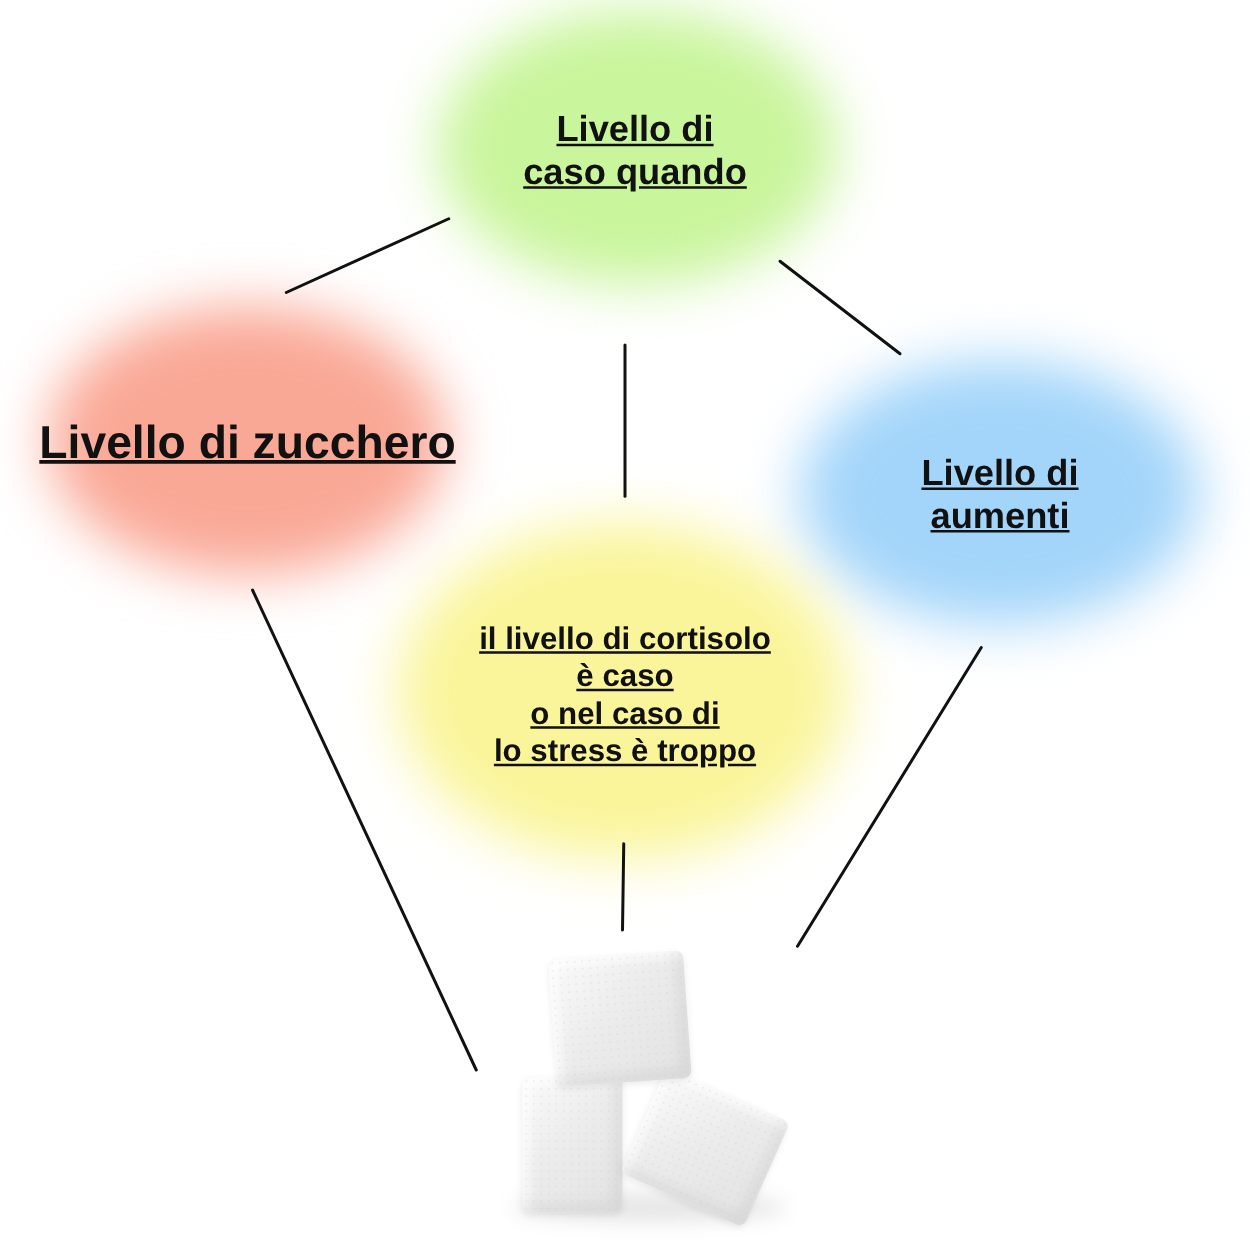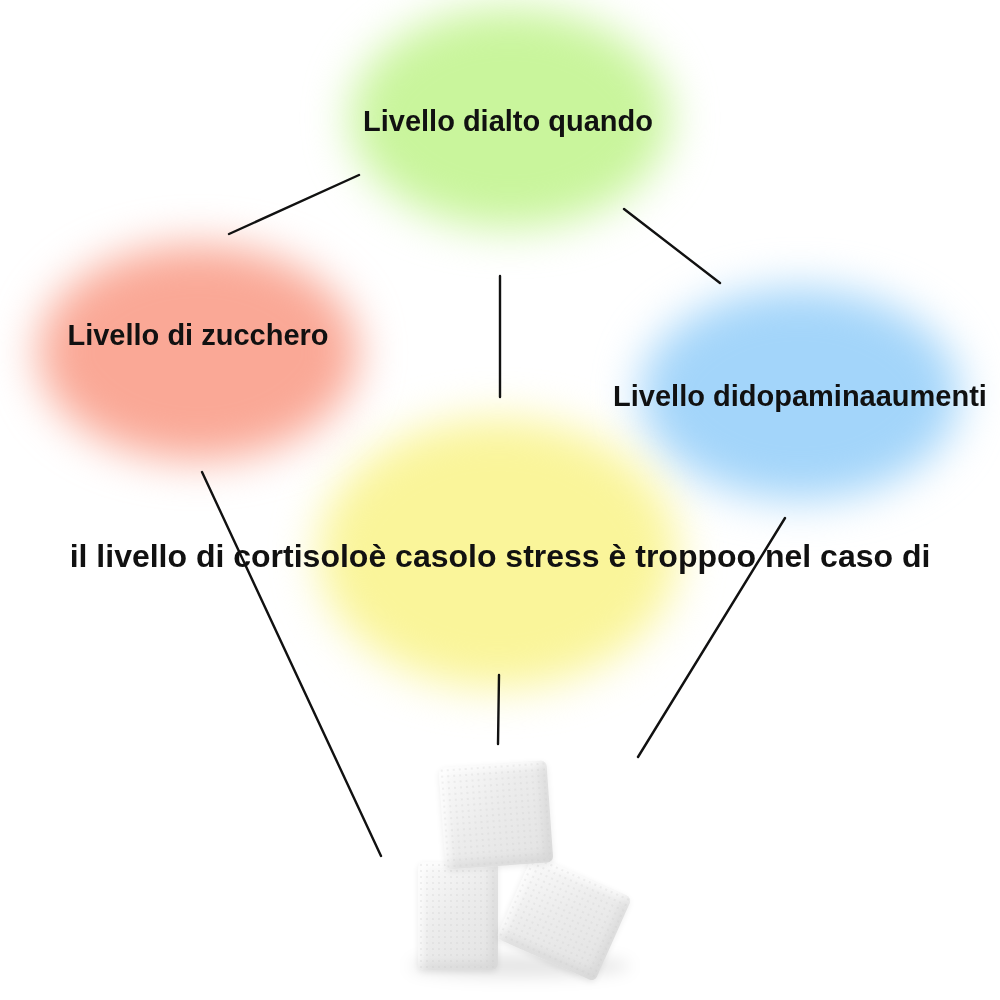--- a/index.html
+++ b/index.html
@@ -1,22 +1,22 @@
 <!DOCTYPE html>
 <html><head>
   <meta charset="utf-8">
   <style>
     html, body { margin: 0; padding: 0; background: #ffffff; }
     body { width: 1000px; height: 1000px; position: relative; overflow: hidden;
            font-family: "Liberation Sans", "DejaVu Sans", sans-serif; }
     .canvas { position: absolute; left: 0; top: 0; width: 1000px; height: 1000px; }
     .blob { position: absolute; border-radius: 50%; filter: blur(22px); }
     .label { position: absolute; text-align: center; font-weight: bold; color: #111111;
-             line-height: 1.16; display: flex; flex-direction: row; align-items: center;
-             justify-content: center; }
+             line-height: 1.16; display: flex; flex-direction: column; align-items: center;
+             justify-content: center; text-decoration: underline; }
     .label span { display: block; white-space: nowrap; }
     svg.lines { position: absolute; left: 0; top: 0; }
     .cube { position: absolute; border-radius: 6px;
             background: linear-gradient(135deg, #fbfbfb 0%, #ececec 45%, #e2e2e2 100%);
             box-shadow: inset -6px -6px 12px rgba(0,0,0,0.06), inset 4px 4px 10px rgba(255,255,255,0.9),
                         0 2px 6px rgba(0,0,0,0.08); }
     .cube::after { content: ""; position: absolute; inset: 0; border-radius: 6px;
                    background-image: radial-gradient(rgba(200,200,200,0.5) 1px, transparent 1px);
                    background-size: 6px 6px; opacity: 0.5; }
     .shadow { position: absolute; border-radius: 50%; background: rgba(0,0,0,0.10); filter: blur(8px); }
@@ -37,38 +37,37 @@
       <line x1="624" y1="209" x2="720" y2="283"></line>
       <line x1="500" y1="276" x2="500" y2="397"></line>
       <line x1="202" y1="472" x2="381" y2="856"></line>
       <line x1="785" y1="518" x2="638" y2="757"></line>
       <line x1="499" y1="675" x2="498" y2="744"></line>
     </g>
   </svg>
 
   <div class="label" style="left:358px; top:66px; width:300px; height:112px; font-size:29px;">
     <span>Livello di</span>
-    <span>alto quando</span>
+    <span>caso quando</span>
   </div>
 
-  <div class="label" style="left:28px; top:296px; width:340px; height:80px; font-size:29px;">
+  <div class="label" style="left:28px; top:314px; width:340px; height:80px; font-size:37px;">
     <span>Livello di zucchero</span>
   </div>
 
   <div class="label" style="left:650px; top:340px; width:300px; height:114px; font-size:29px;">
     <span>Livello di</span>
-    <span>dopamina</span>
     <span>aumenti</span>
   </div>
 
-  <div class="label" style="left:320px; top:476px; width:360px; height:160px; font-size:32px; line-height:1.2;">
+  <div class="label" style="left:320px; top:476px; width:360px; height:160px; font-size:25px; line-height:1.2;">
     <span>il livello di cortisolo</span>
     <span>è caso</span>
+    <span>o nel caso di</span>
     <span>lo stress è troppo</span>
-    <span>o nel caso di</span>
   </div>
 
   <div style="position:absolute; left:400px; top:750px; width:240px; height:240px;">
     <div class="shadow" style="left:10px; top:205px; width:220px; height:22px;"></div>
     <div class="cube" style="left:18px; top:112px; width:80px; height:108px;"></div>
     <div class="cube" style="left:110px; top:122px; width:108px; height:92px; transform: rotate(24deg);"></div>
     <div class="cube" style="left:42px; top:14px; width:108px; height:102px; transform: rotate(-4deg);"></div>
   </div>
 
 </div>

